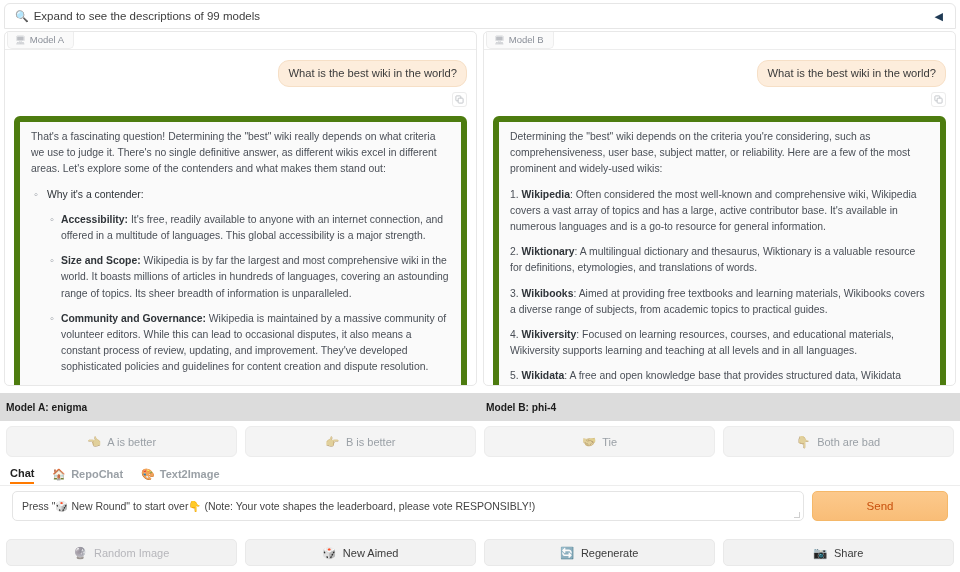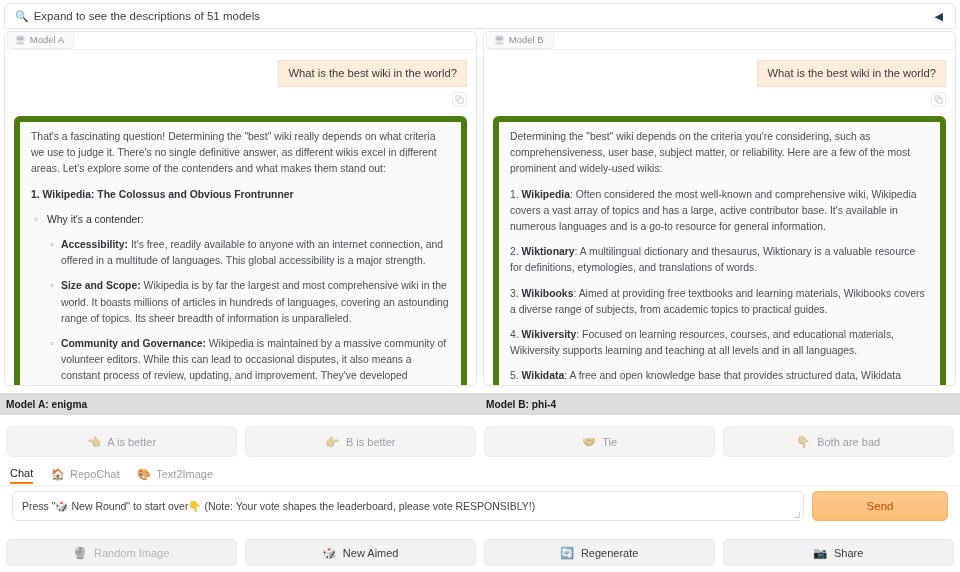--- a/index.html
+++ b/index.html
@@ -79,21 +79,21 @@
     overflow: hidden;
     padding: 6px 9px 0 9px;
     position: relative;
   }
 
   
   .user-row { display: flex; justify-content: flex-end; margin-top: 4px; }
   .user-bubble {
     background: #fdeddc;
     border: 1px solid #f6dfc6;
-    border-radius: 0;
+    border-radius: 11px;
     padding: 5px 9px;
     font-size: 11.2px;
     color: #3a3a3a;
     line-height: 15px;
   }
   .copy-row { display: flex; justify-content: flex-end; margin-top: 5px; }
   .copy-btn {
     width: 15px; height: 15px;
     border: 1px solid #ececec;
     border-radius: 3px;
@@ -124,21 +124,21 @@
   }
   .l2 { margin: 0 0 7px 0; padding-left: 30px; position: relative; }
   .l2::before {
     content: "\25E6"; position: absolute; left: 19px; top: -1px;
     color: #8d939b; font-size: 11px;
   }
   .l2 .cont { display: inline; }
 
   
   .modelbar {
-    height: 22px;
+    height: 28px;
     background: #dcdcdc;
     display: flex;
     align-items: center;
     font-size: 10.2px;
     font-weight: bold;
     color: #1c1c1c;
     position: absolute;
     left: 0; right: 0;
     top: 390px;
   }
@@ -175,20 +175,21 @@
     display: flex;
     align-items: center;
     gap: 18px;
     padding: 0 10px;
     border-bottom: 1px solid #ededed;
   }
   .tab-item {
     display: inline-flex; gap: 5px;
     font-size: 11px; color: #9aa0a6;
     padding-bottom: 3px;
+    font-weight: bold;
   }
   .tab-item.active { color: #222; border-bottom: 2px solid #ff7a00; }
   .tab-item .tico { font-size: 11px; }
 
   
   .input-row {
     position: absolute;
     top: 488px; left: 0; right: 0;
     display: flex;
     gap: 8px;
@@ -247,21 +248,21 @@
   .bot-btn.disabled .bico { filter: grayscale(85%); opacity: .65; }
   .bot-btn .bico { font-size: 11.5px; }
 </style>
 </head>
 <body>
 
 <div id="app">
 
   <div class="expand-bar">
     <span class="ico">🔍</span>
-    <span>Expand to see the descriptions of 51 models</span>
+    <span>Expand to see the descriptions of 99 models</span>
     <span class="collapse-arrow">◀</span>
   </div>
 
   <div class="panes">
 
     <div class="pane">
       <div class="pane-tabstrip">
         <span class="pane-tab">
           <span class="tabico">🖥</span>
           <span>Model A</span>
@@ -274,21 +275,20 @@
         <div class="copy-row">
           <div class="copy-btn">
             <svg width="9" height="9" viewBox="0 0 12 12">
               <rect x="1.2" y="1.2" width="6.6" height="6.6" fill="none" stroke="#b9bcc1" stroke-width="1.1" rx="1"></rect>
               <rect x="4.2" y="4.2" width="6.6" height="6.6" fill="#fff" stroke="#b9bcc1" stroke-width="1.1" rx="1"></rect>
             </svg>
           </div>
         </div>
         <div class="bot-bubble">
           <p>That's a fascinating question! Determining the "best" wiki really depends on what criteria we use to judge it. There's no single definitive answer, as different wikis excel in different areas. Let's explore some of the contenders and what makes them stand out:</p>
-          <p class="h-item">1. Wikipedia: The Colossus and Obvious Frontrunner</p>
           <p class="l1">Why it's a contender:</p>
 
           <p class="l2">
             <b>Accessibility:</b><span class="cont"> It's free, readily available to anyone with an internet connection, and offered in a multitude of languages. This global accessibility is a major strength.</span>
           </p>
           <p class="l2">
             <b>Size and Scope:</b><span class="cont"> Wikipedia is by far the largest and most comprehensive wiki in the world. It boasts millions of articles in hundreds of languages, covering an astounding range of topics. Its sheer breadth of information is unparalleled.</span>
           </p>
           <p class="l2">
             <b>Community and Governance:</b><span class="cont"> Wikipedia is maintained by a massive community of volunteer editors. While this can lead to occasional disputes, it also means a constant process of review, updating, and improvement. They've developed sophisticated policies and guidelines for content creation and dispute resolution.</span>

